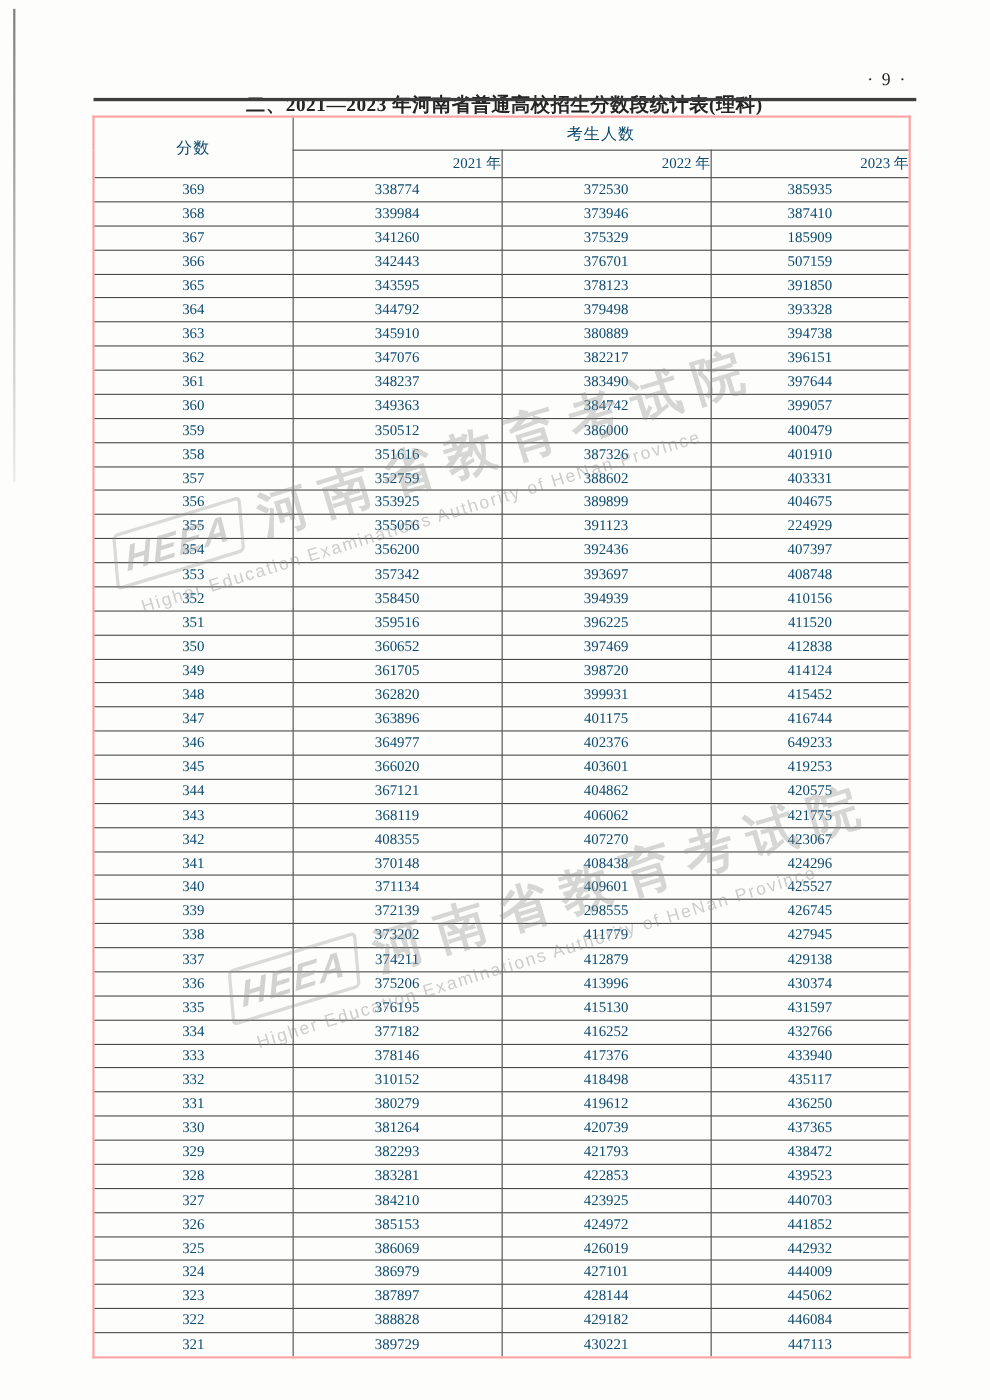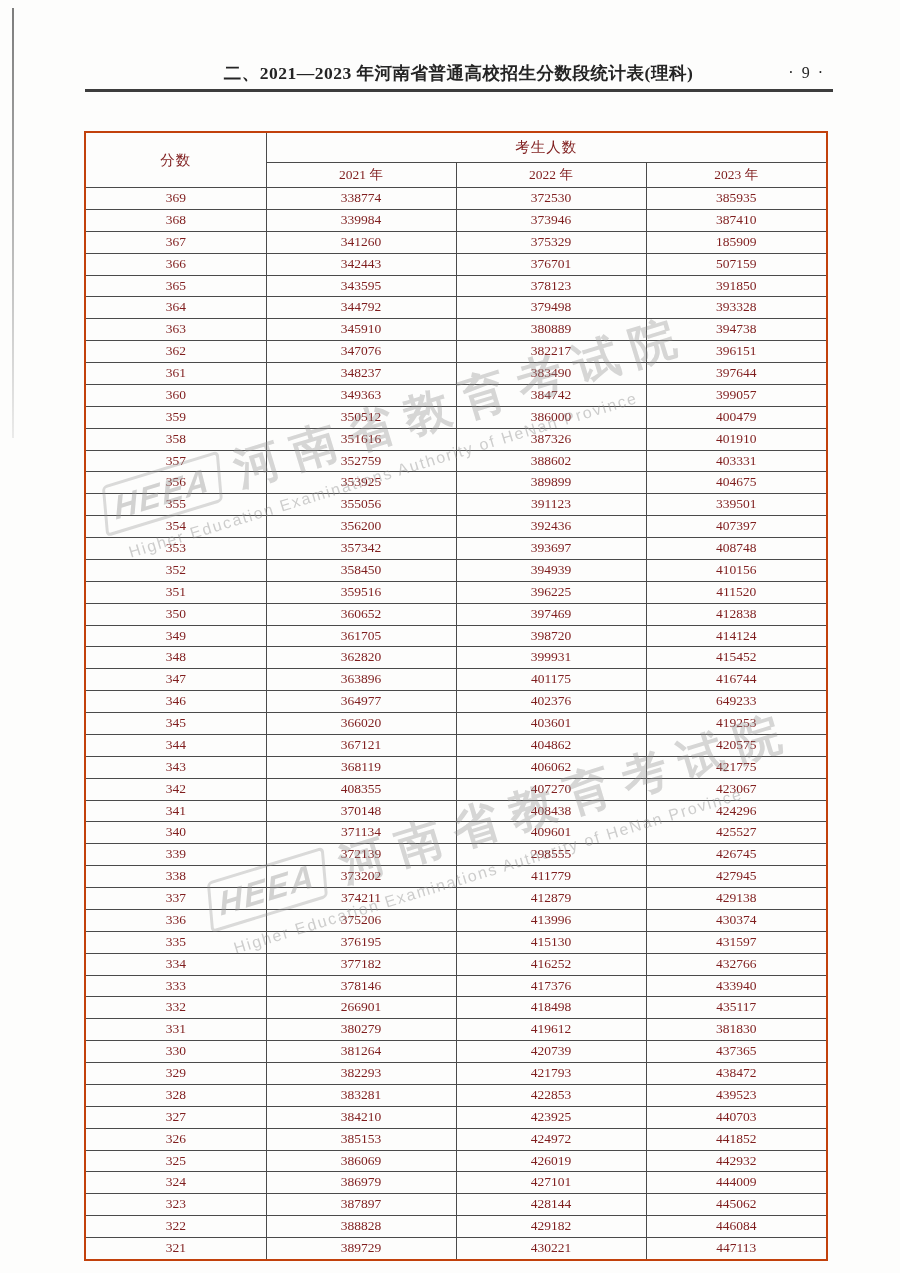--- a/index.html
+++ b/index.html
@@ -22,49 +22,50 @@
   .header{
     position:absolute;top:60px;left:84px;width:749px;height:26px;
   }
   .title{
     text-align:center;
     font-weight:700;
     font-size:17.5px;
     color:#242424;
     letter-spacing:.5px;
     line-height:26px;
+    margin-top:22px;
   }
   .pageno{
     position:absolute;right:8px;top:0;
     font-size:16px;color:#242424;line-height:26px;
     letter-spacing:2px;
   }
   .rule{
     position:absolute;left:85px;top:89px;width:748px;height:2.5px;
     background:#3d3d3d;
   }
   table.score-table{
-    position:absolute;left:84px;top:131px;
+    position:absolute;left:84px;top:105px;
     width:742px;
     border-collapse:collapse;
     table-layout:fixed;
     font-size:13.5px;
-    color:#7f1d1d;
-    border:2px solid #c2410c;
+    color:#0c4a6e;
+    border:2px solid #fca5a5;
   }
   .score-table th,.score-table td{
     border:1px solid #4a4a4a;
     text-align:center;
     font-weight:400;
     padding:0;
     overflow:hidden;
     white-space:nowrap;
   }
   .score-table thead tr.group-row th{height:29px;font-size:14.5px;letter-spacing:1px;}
-  .score-table thead tr.year-row th{height:24px;font-size:13.5px;}
+  .score-table thead tr.year-row th{height:24px;font-size:13.5px;text-align:right;}
   .score-table tbody td{height:20.87px;line-height:20.87px;}
   
   .watermark{
     position:absolute;
     transform:rotate(-17deg);
     transform-origin:0 0;
     pointer-events:none;
     white-space:nowrap;
     z-index:5;
   }
@@ -210,21 +211,21 @@
         <tr>
           <td>356</td>
           <td>353925</td>
           <td>389899</td>
           <td>404675</td>
         </tr>
         <tr>
           <td>355</td>
           <td>355056</td>
           <td>391123</td>
-          <td>339501</td>
+          <td>224929</td>
         </tr>
         <tr>
           <td>354</td>
           <td>356200</td>
           <td>392436</td>
           <td>407397</td>
         </tr>
         <tr>
           <td>353</td>
           <td>357342</td>
@@ -346,29 +347,29 @@
           <td>432766</td>
         </tr>
         <tr>
           <td>333</td>
           <td>378146</td>
           <td>417376</td>
           <td>433940</td>
         </tr>
         <tr>
           <td>332</td>
-          <td>266901</td>
+          <td>310152</td>
           <td>418498</td>
           <td>435117</td>
         </tr>
         <tr>
           <td>331</td>
           <td>380279</td>
           <td>419612</td>
-          <td>381830</td>
+          <td>436250</td>
         </tr>
         <tr>
           <td>330</td>
           <td>381264</td>
           <td>420739</td>
           <td>437365</td>
         </tr>
         <tr>
           <td>329</td>
           <td>382293</td>

